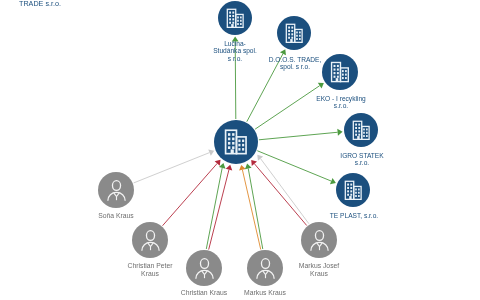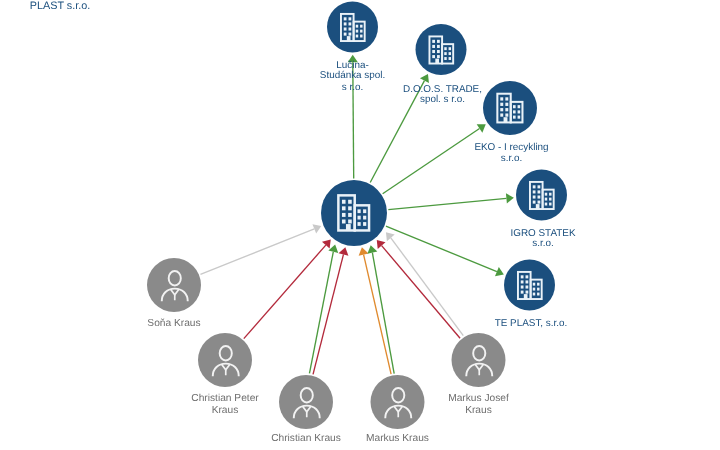--- a/index.html
+++ b/index.html
@@ -270,15 +270,15 @@
           <rect x="9.1" y="15.299999999999999" width="1.8" height="2" fill="#eaf2f8"></rect>
           <rect x="13.8" y="10.2" width="1.6" height="1.9" fill="#eaf2f8"></rect>
           <rect x="16.6" y="10.2" width="1.6" height="1.9" fill="#eaf2f8"></rect>
           <rect x="13.8" y="13.399999999999999" width="1.6" height="1.9" fill="#eaf2f8"></rect>
           <rect x="16.6" y="13.399999999999999" width="1.6" height="1.9" fill="#eaf2f8"></rect>
           <rect x="13.8" y="16.6" width="1.6" height="1.9" fill="#eaf2f8"></rect>
           <rect x="16.6" y="16.6" width="1.6" height="1.9" fill="#eaf2f8"></rect>
           <rect x="8" y="17.6" width="2.4" height="3.2" fill="#eaf2f8"></rect>
         </svg>
       </div>
-      <div class="node-label center-label" style="width: 80px;">PLAST s.r.o.</div>
+      <div class="node-label center-label" style="width: 80px;">TRADE s.r.o.</div>
     </div>
   </div>
 
 </body></html>

